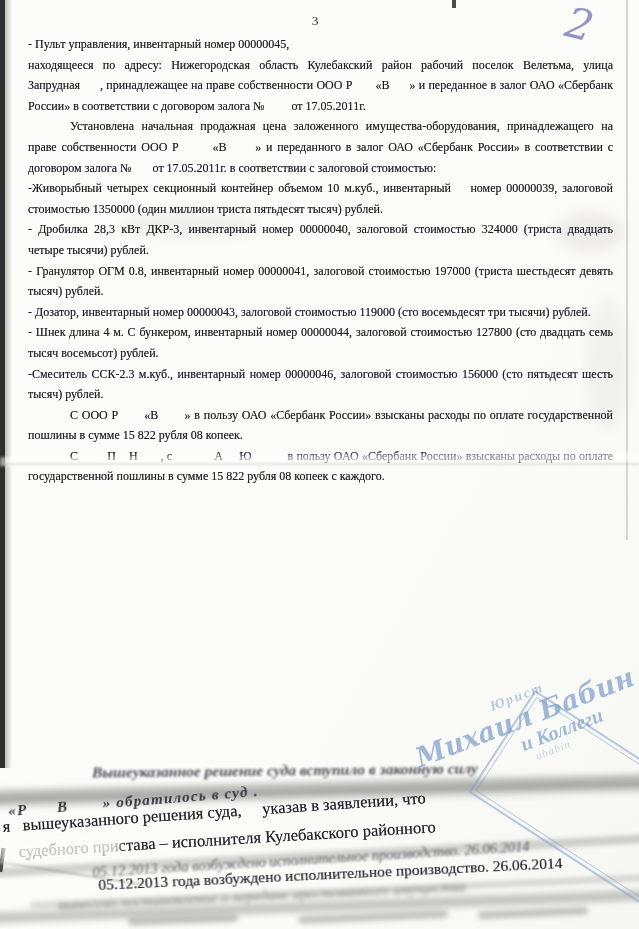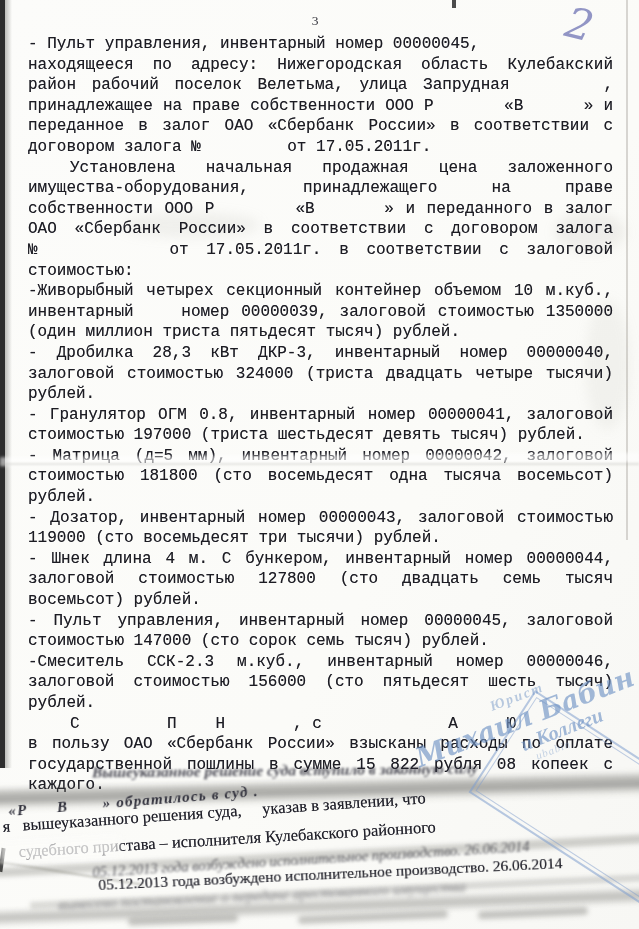--- a/index.html
+++ b/index.html
@@ -25,22 +25,22 @@
   .fold-line-bl{position:absolute;left:-6px;top:872px;width:150px;height:2px;background:rgba(160,158,152,.55);
     transform:rotate(9deg);filter:blur(1px);}
 
   
   .pagenum{position:absolute;top:13px;left:300px;width:30px;text-align:center;font-size:13.5px;color:#33333b;}
   .handwritten{position:absolute;top:0px;left:566px;font-size:42px;font-style:italic;
     font-family:"DejaVu Serif", serif;color:#878bc0;transform:rotate(14deg);opacity:.9;}
 
   
   .doc{position:absolute;top:34px;left:28px;width:585px;
-    font-size:16px;line-height:20.6px;text-align:justify;
-    color:#1c1c23;text-shadow:0 0 .5px rgba(25,25,40,.55);font-family:Liberation Mono, monospace;}
+    font-size:12px;line-height:20.6px;text-align:justify;
+    color:#1c1c23;text-shadow:0 0 .5px rgba(25,25,40,.55);}
   .para{margin:0;}
   .para.indent{text-indent:42px;}
 
   
   .struck{position:absolute;top:761px;left:92px;width:480px;font-size:15.5px;font-style:italic;
     font-weight:600;color:#2e2e3a;filter:blur(1.1px);transform:rotate(-.6deg);opacity:.85;}
 
   
   .band{position:absolute;pointer-events:none;}
   .band.main{left:-12px;top:778px;width:680px;height:26px;transform:rotate(-1.4deg);
@@ -111,25 +111,24 @@
   <div class="pagenum">3</div>
   <div class="handwritten">2</div>
 
   <div class="doc">
     <p class="para">- Пульт управления, инвентарный номер 00000045,</p>
     <p class="para">находящееся по адресу: Нижегородская область Кулебакский район рабочий поселок Велетьма, улица Запрудная&nbsp;&nbsp;&nbsp;&nbsp;&nbsp;&nbsp;, принадлежащее на праве собственности ООО Р&nbsp;&nbsp;&nbsp;&nbsp;&nbsp;&nbsp;&nbsp;«В&nbsp;&nbsp;&nbsp;&nbsp;&nbsp;&nbsp;» и переданное в залог ОАО «Сбербанк России» в соответствии с договором залога №&nbsp;&nbsp;&nbsp;&nbsp;&nbsp;&nbsp;&nbsp;&nbsp; от 17.05.2011г.</p>
     <p class="para indent">Установлена начальная продажная цена заложенного имущества-оборудования, принадлежащего на праве собственности ООО Р&nbsp;&nbsp;&nbsp;&nbsp;&nbsp;&nbsp; «В&nbsp;&nbsp;&nbsp;&nbsp;&nbsp;&nbsp;» и переданного в залог ОАО «Сбербанк России» в соответствии с договором залога №&nbsp;&nbsp;&nbsp;&nbsp;&nbsp;&nbsp; от 17.05.2011г. в соответствии с залоговой стоимостью:</p>
     <p class="para">-Живорыбный четырех секционный контейнер объемом 10 м.куб., инвентарный&nbsp;&nbsp;&nbsp; номер 00000039, залоговой стоимостью 1350000 (один миллион триста пятьдесят тысяч) рублей.</p>
     <p class="para">- Дробилка 28,3 кВт ДКР-3, инвентарный номер 00000040, залоговой стоимостью 324000 (триста двадцать четыре тысячи) рублей.</p>
     <p class="para">- Гранулятор ОГМ 0.8, инвентарный номер 00000041, залоговой стоимостью 197000 (триста шестьдесят девять тысяч) рублей.</p>
-    <p class="para">- Матрица (д=5 мм), инвентарный номер 00000042, залоговой стоимостью 181800 (сто восемьдесят одна тысяча восемьсот) рублей.</p>
     <p class="para">- Дозатор, инвентарный номер 00000043, залоговой стоимостью 119000 (сто восемьдесят три тысячи) рублей.</p>
     <p class="para">- Шнек длина 4 м. С бункером, инвентарный номер 00000044, залоговой стоимостью 127800 (сто двадцать семь тысяч восемьсот) рублей.</p>
-    <p class="para">- Пульт управления, инвентарный номер 00000045, залоговой стоимостью 147000 (сто сорок семь тысяч) рублей.</p>
     <p class="para">-Смеситель ССК-2.3 м.куб., инвентарный номер 00000046, залоговой стоимостью 156000 (сто пятьдесят шесть тысяч) рублей.</p>
+    <p class="para indent">С ООО Р&nbsp;&nbsp;&nbsp;&nbsp;&nbsp;&nbsp;&nbsp;«В&nbsp;&nbsp;&nbsp;&nbsp;&nbsp;&nbsp;&nbsp;» в пользу ОАО «Сбербанк России» взысканы расходы по оплате государственной пошлины в сумме 15 822 рубля 08 копеек.</p>
     <p class="para indent">С&nbsp;&nbsp;&nbsp;&nbsp;&nbsp;&nbsp;&nbsp;&nbsp;&nbsp;П&nbsp;&nbsp;&nbsp;&nbsp;Н&nbsp;&nbsp;&nbsp;&nbsp;&nbsp;&nbsp;&nbsp;, с&nbsp;&nbsp;&nbsp;&nbsp;&nbsp;&nbsp;&nbsp;&nbsp;&nbsp;&nbsp;&nbsp;&nbsp;&nbsp;А&nbsp;&nbsp;&nbsp;&nbsp;&nbsp;Ю&nbsp;&nbsp;&nbsp;&nbsp;&nbsp;&nbsp;&nbsp;&nbsp;&nbsp;&nbsp; в пользу ОАО «Сбербанк России» взысканы расходы по оплате государственной пошлины в сумме 15 822 рубля 08 копеек с каждого.</p>
   </div>
 
   <div class="crease"></div>
   <div class="crease-shadow"></div>
 
   <div class="struck">Вышеуказанное решение суда вступило в законную силу</div>
   <div class="band main"></div>
 
   <div class="skew appeal">«Р&nbsp;&nbsp;&nbsp;&nbsp;&nbsp;&nbsp;В&nbsp;&nbsp;&nbsp;&nbsp;&nbsp;&nbsp;&nbsp;» обратилось в суд&nbsp;.</div>

